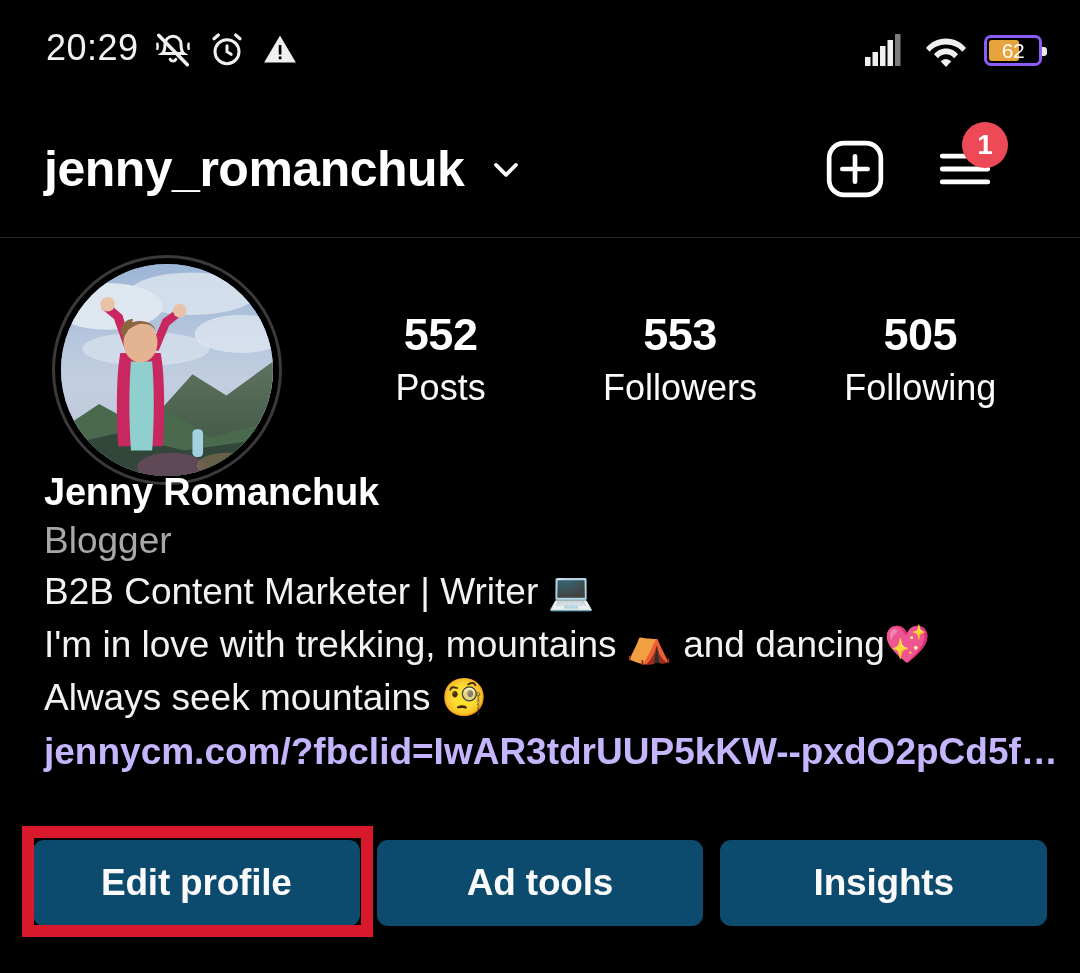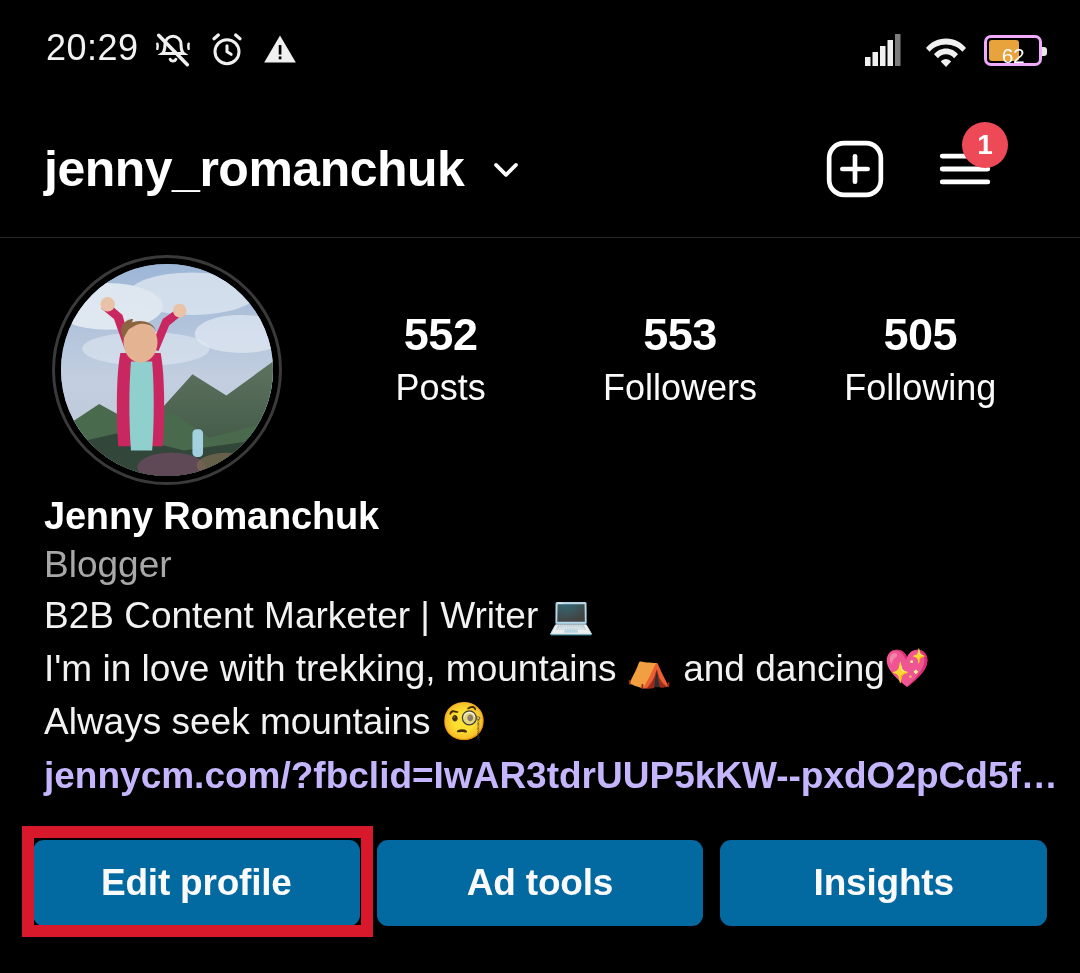--- a/index.html
+++ b/index.html
@@ -51,24 +51,25 @@
     align-items: center;
     gap: 17px;
   }
   .icon-svg { display: block; }
 
   
   .battery {
     position: relative;
     width: 58px;
     height: 31px;
-    border: 3px solid #f0abfc;
+    border: 3px solid #8b5cf6;
     border-radius: 7px;
     box-sizing: border-box;
     display: flex;
+    align-items: center;
     padding: 2px;
   }
   .battery::after {
     content: "";
     position: absolute;
     right: -8px;
     top: 9px;
     width: 5px;
     height: 9px;
     background: #e8e8e8;
@@ -211,21 +212,21 @@
   .stat-label {
     font-size: 36px;
     font-weight: normal;
     color: #fafafa;
     line-height: 1.4;
   }
 
   
   .bio {
     position: absolute;
-    top: 492px; left: 44px;
+    top: 468px; left: 44px;
     width: 1015px;
   }
   .bio-name {
     font-size: 38px;
     font-weight: bold;
     color: #ffffff;
     line-height: 1.28;
     letter-spacing: -0.2px;
   }
   .bio-category {
@@ -256,21 +257,21 @@
     width: 1080px;
     height: 86px;
     display: flex;
     gap: 17px;
     padding: 0 33px;
     box-sizing: border-box;
   }
   .action-btn {
     flex: 1;
     height: 86px;
-    background: #0369a1;
+    background: #0c4a6e;
     border-radius: 11px;
     display: flex;
     align-items: center;
     justify-content: center;
     font-size: 37px;
     font-weight: bold;
     color: #fafafa;
     letter-spacing: -0.2px;
     border: none;
     font-family: "Liberation Sans", sans-serif;

